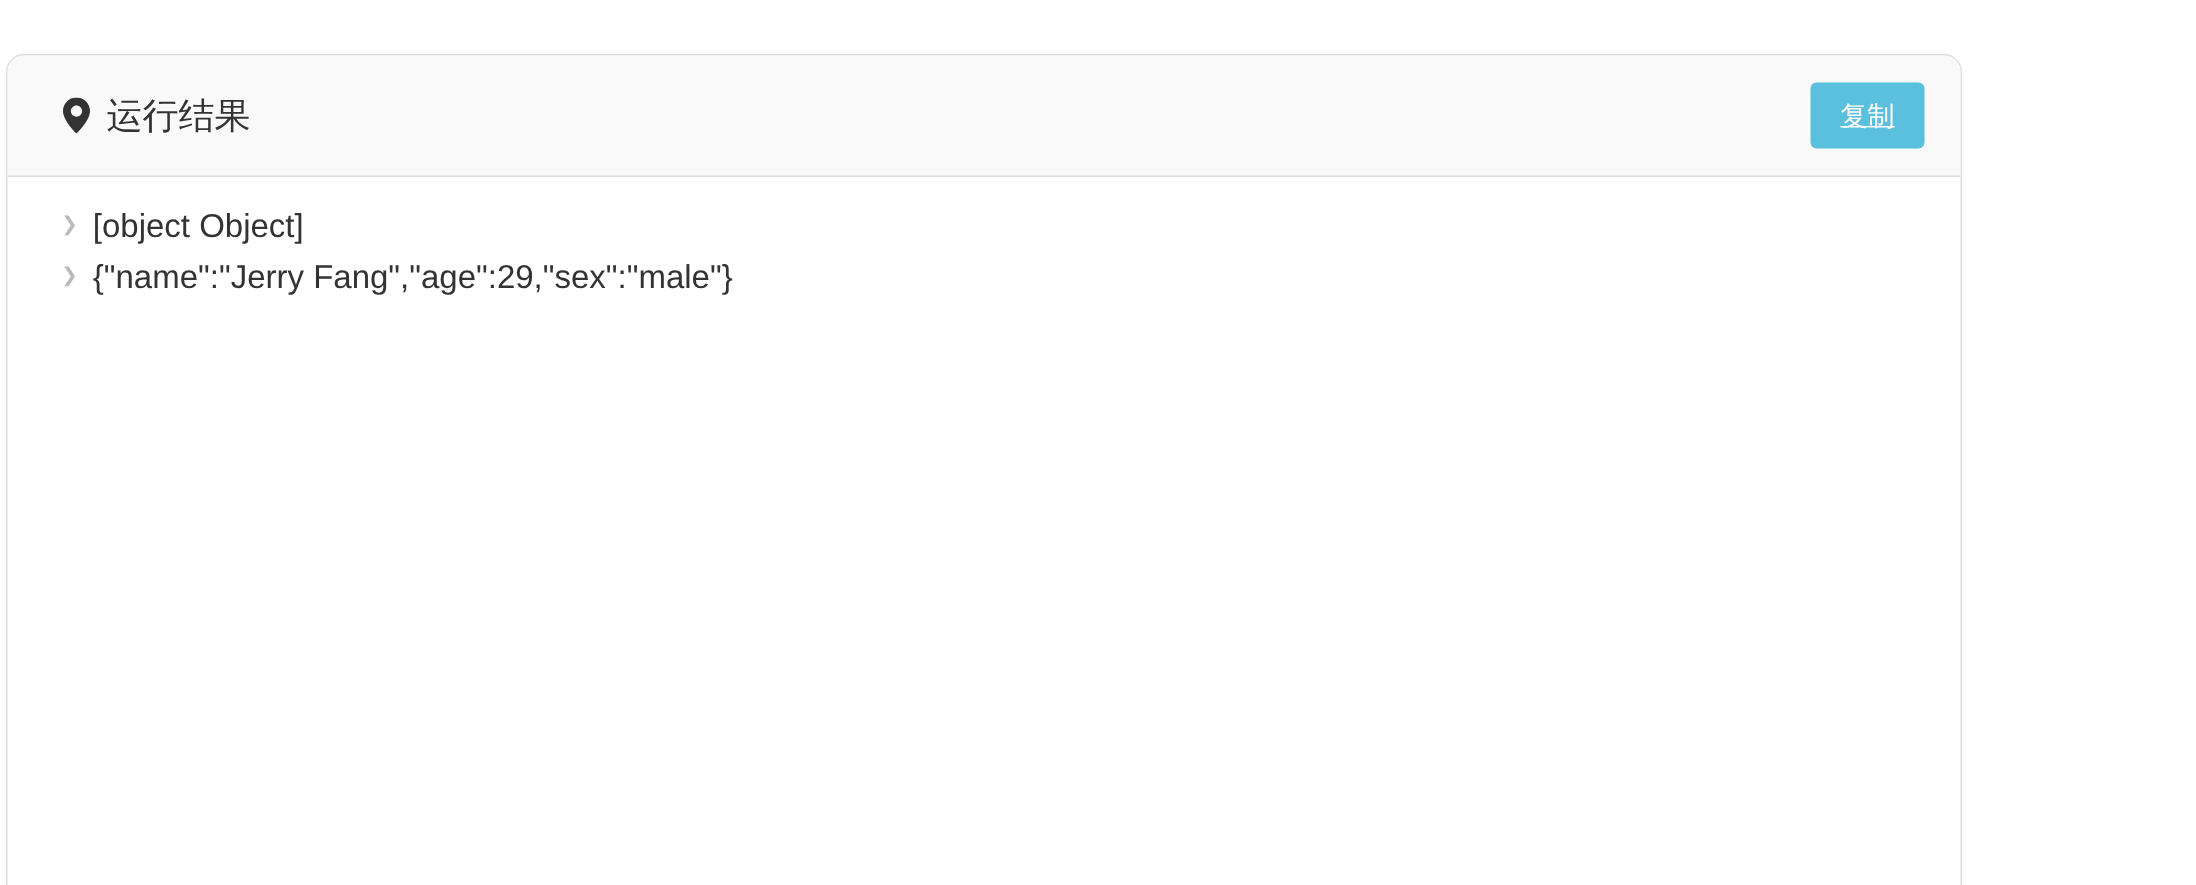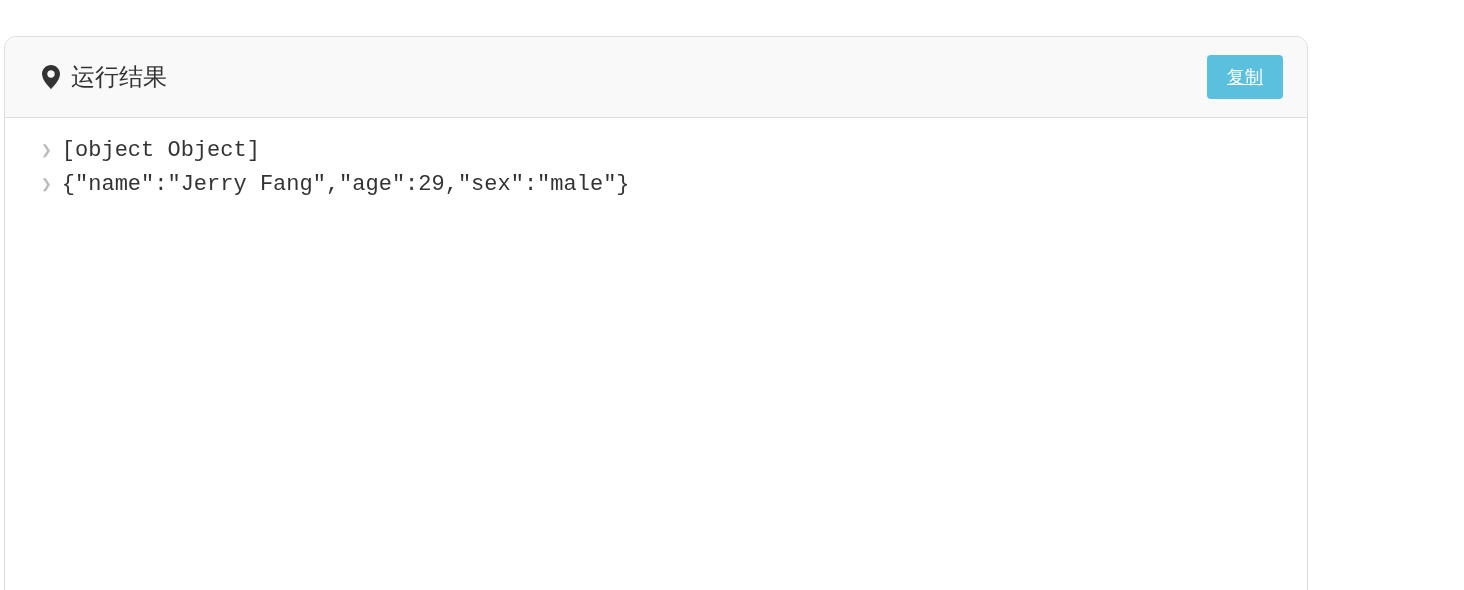--- a/index.html
+++ b/index.html
@@ -69,21 +69,21 @@
       line-height: 1.55;
       color: #333;
     }
     .output-arrow {
       color: #bbb;
       font-size: 18px;
       line-height: 1.9;
       user-select: none;
     }
     .output-text {
-      font-family: Liberation Mono, monospace;
+      font-family: Liberation Sans, sans-serif;
       white-space: pre;
     }
   </style>
 </head>
 <body>
 
 <div class="panel">
   <div class="panel-header">
     <div class="panel-title">
       <span class="panel-title-icon">

